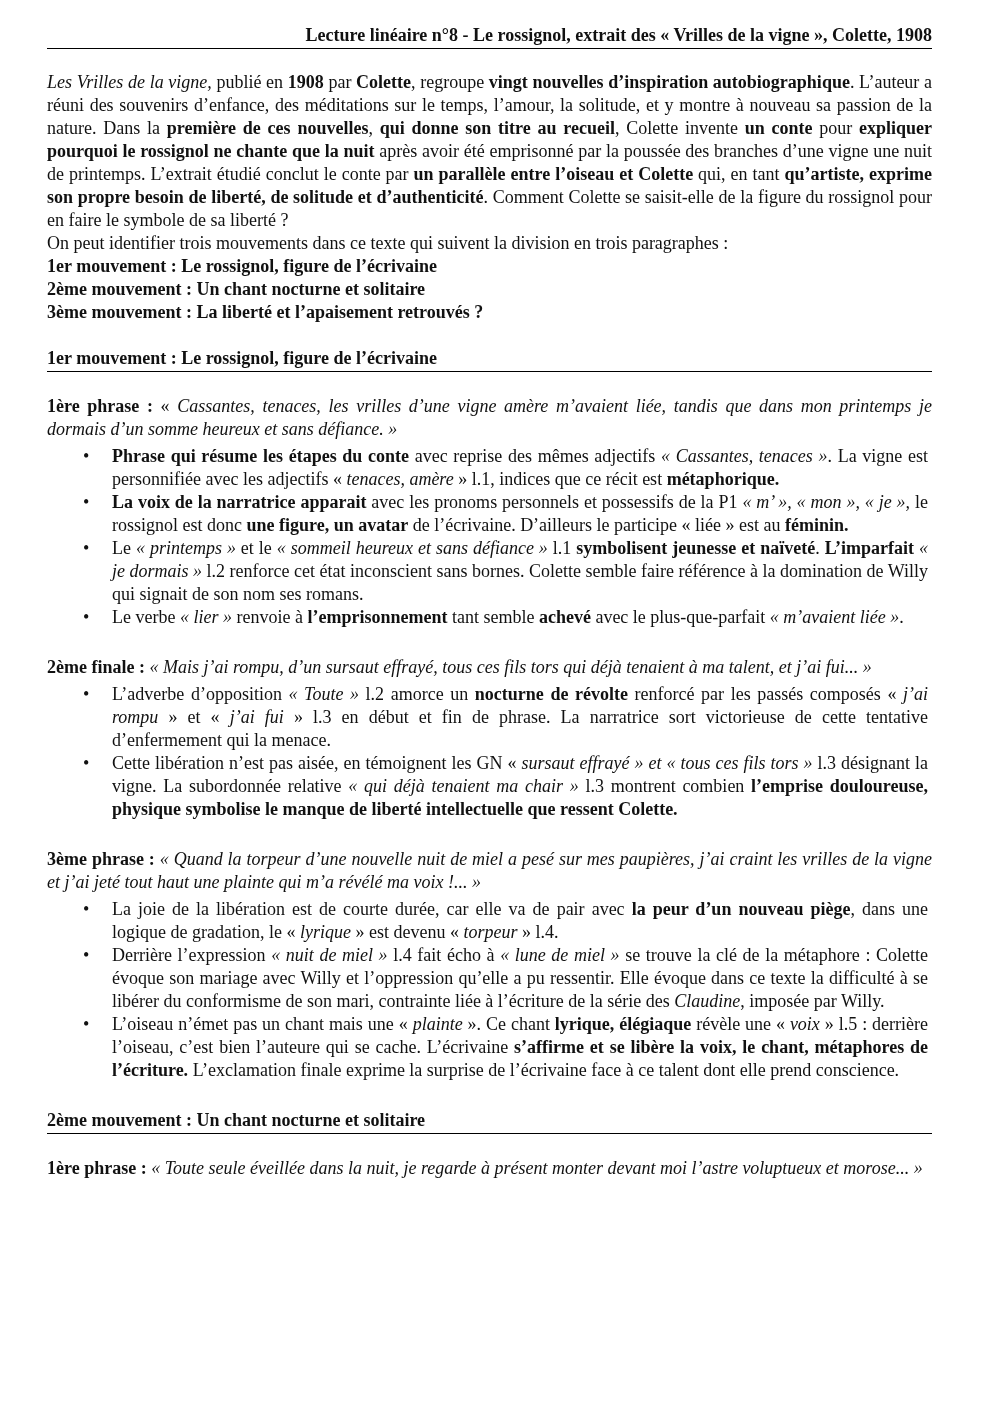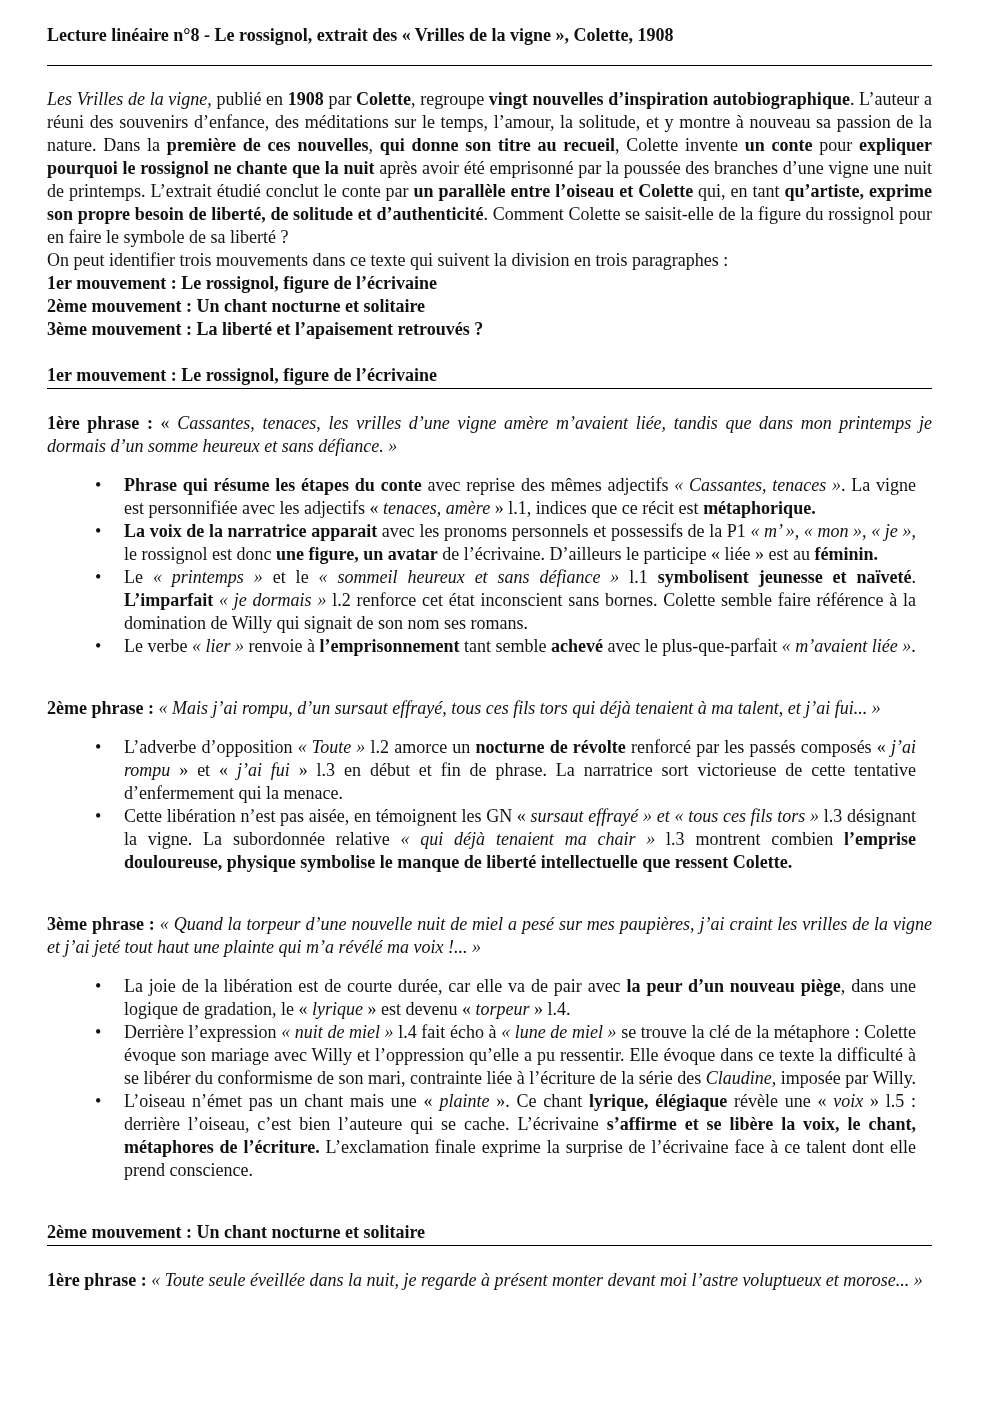--- a/index.html
+++ b/index.html
@@ -5,27 +5,27 @@
     html, body { margin: 0; padding: 0; background: #ffffff; }
     body {
       width: 993px; height: 1404px; overflow: hidden;
       font-family: "Liberation Serif", "DejaVu Serif", serif;
       color: #111111;
       font-size: 18px;
       line-height: 23px;
     }
     .page { position: relative; padding: 24px 61px 0 47px; }
     .title {
-      text-align: left; font-weight: bold;
-      border-bottom: 1.5px solid #000; padding-bottom: 18px; margin-bottom: 22px;
+      text-align: right; font-weight: bold;
+      border-bottom: 1.5px solid #000; padding-bottom: 1px; margin-bottom: 22px;
     }
     p { margin: 0; text-align: justify; }
     .gap { height: 23px; }
     .sec-head { font-weight: bold; border-bottom: 1.5px solid #000; padding-bottom: 1px; }
-    ul { margin: 16px; padding: 0 0 0 61px; list-style: none; }
+    ul { margin: 4px; padding: 0 0 0 61px; list-style: none; }
     ul li { position: relative; text-align: justify; }
     ul li::before {
       content: "•"; position: absolute; left: -29px; top: 0; font-size: 18px;
     }
     b { font-weight: bold; }
     i { font-style: italic; }
   </style>
 </head>
 <body>
 
@@ -45,21 +45,21 @@
       <div class="sec-head">1er mouvement : Le rossignol, figure de l’écrivaine</div>
       <div class="gap"></div>
       <p><b>1ère phrase :</b><span><span> « </span><i>Cassantes, tenaces, les vrilles d’une vigne amère m’avaient liée, tandis que dans mon printemps je dormais d’un somme heureux et sans défiance. »</i></span></p>
       <ul>
         <li><b>Phrase qui résume les étapes du conte</b><span> avec reprise des mêmes adjectifs </span><i>« Cassantes, tenaces »</i><span>. La vigne est personnifiée avec les adjectifs « </span><i>tenaces, amère</i><span> » l.1, indices que ce récit est </span><b>métaphorique.</b></li>
         <li><b>La voix de la narratrice apparait</b><span> avec les pronoms personnels et possessifs de la P1 </span><i>« m’ », « mon », « je »,</i><span> le rossignol est donc </span><b>une figure, un avatar</b><span> de l’écrivaine. D’ailleurs le participe « liée » est au </span><b>féminin.</b></li>
         <li><span>Le </span><i>« printemps »</i><span> et le </span><i>« sommeil heureux et sans défiance »</i><span> l.1 </span><b>symbolisent jeunesse et naïveté</b><span>. </span><b>L’imparfait</b><span> </span><i>« je dormais »</i><span> l.2 renforce cet état inconscient sans bornes. Colette semble faire référence à la domination de Willy qui signait de son nom ses romans.</span></li>
         <li><span>Le verbe </span><i>« lier »</i><span> renvoie à </span><b>l’emprisonnement</b><span> tant semble </span><b>achevé</b><span> avec le plus-que-parfait </span><i>« m’avaient liée »</i><span>.</span></li>
       </ul>
       <div class="gap"></div>
-      <p><b>2ème phrase :</b><span><span> </span><i>« Mais j’ai rompu, d’un sursaut effrayé, tous ces fils tors qui déjà tenaient à ma talent, et j’ai fui... »</i></span></p>
+      <p><b>2ème finale :</b><span><span> </span><i>« Mais j’ai rompu, d’un sursaut effrayé, tous ces fils tors qui déjà tenaient à ma talent, et j’ai fui... »</i></span></p>
       <ul>
         <li><span>L’adverbe d’opposition </span><i>« Toute »</i><span> l.2 amorce un </span><b>nocturne de révolte</b><span> renforcé par les passés composés « </span><i>j’ai rompu</i><span> » et « </span><i>j’ai fui</i><span> » l.3 en début et fin de phrase. La narratrice sort victorieuse de cette tentative d’enfermement qui la menace.</span></li>
         <li><span>Cette libération n’est pas aisée, en témoignent les GN « </span><i>sursaut effrayé » et « tous ces fils tors »</i><span> l.3 désignant la vigne. La subordonnée relative </span><i>« qui déjà tenaient ma chair »</i><span> l.3 montrent combien </span><b>l’emprise douloureuse, physique symbolise le manque de liberté intellectuelle que ressent Colette.</b></li>
       </ul>
       <div class="gap"></div>
       <p><b>3ème phrase :</b><span><span> </span><i>« Quand la torpeur d’une nouvelle nuit de miel a pesé sur mes paupières, j’ai craint les vrilles de la vigne et j’ai jeté tout haut une plainte qui m’a révélé ma voix !... »</i></span></p>
       <ul>
         <li><span>La joie de la libération est de courte durée, car elle va de pair avec </span><b>la peur d’un nouveau piège</b><span>, dans une logique de gradation, le « </span><i>lyrique</i><span> » est devenu « </span><i>torpeur</i><span> » l.4.</span></li>
         <li><span>Derrière l’expression </span><i>« nuit de miel »</i><span> l.4 fait écho à </span><i>« lune de miel »</i><span> se trouve la clé de la métaphore : Colette évoque son mariage avec Willy et l’oppression qu’elle a pu ressentir. Elle évoque dans ce texte la difficulté à se libérer du conformisme de son mari, contrainte liée à l’écriture de la série des </span><i>Claudine</i><span>, imposée par Willy.</span></li>
         <li><span>L’oiseau n’émet pas un chant mais une « </span><i>plainte</i><span> ». Ce chant </span><b>lyrique, élégiaque</b><span> révèle une « </span><i>voix</i><span> » l.5 : derrière l’oiseau, c’est bien l’auteure qui se cache. L’écrivaine </span><b>s’affirme et se libère la voix, le chant, métaphores de l’écriture.</b><span> L’exclamation finale exprime la surprise de l’écrivaine face à ce talent dont elle prend conscience.</span></li>

